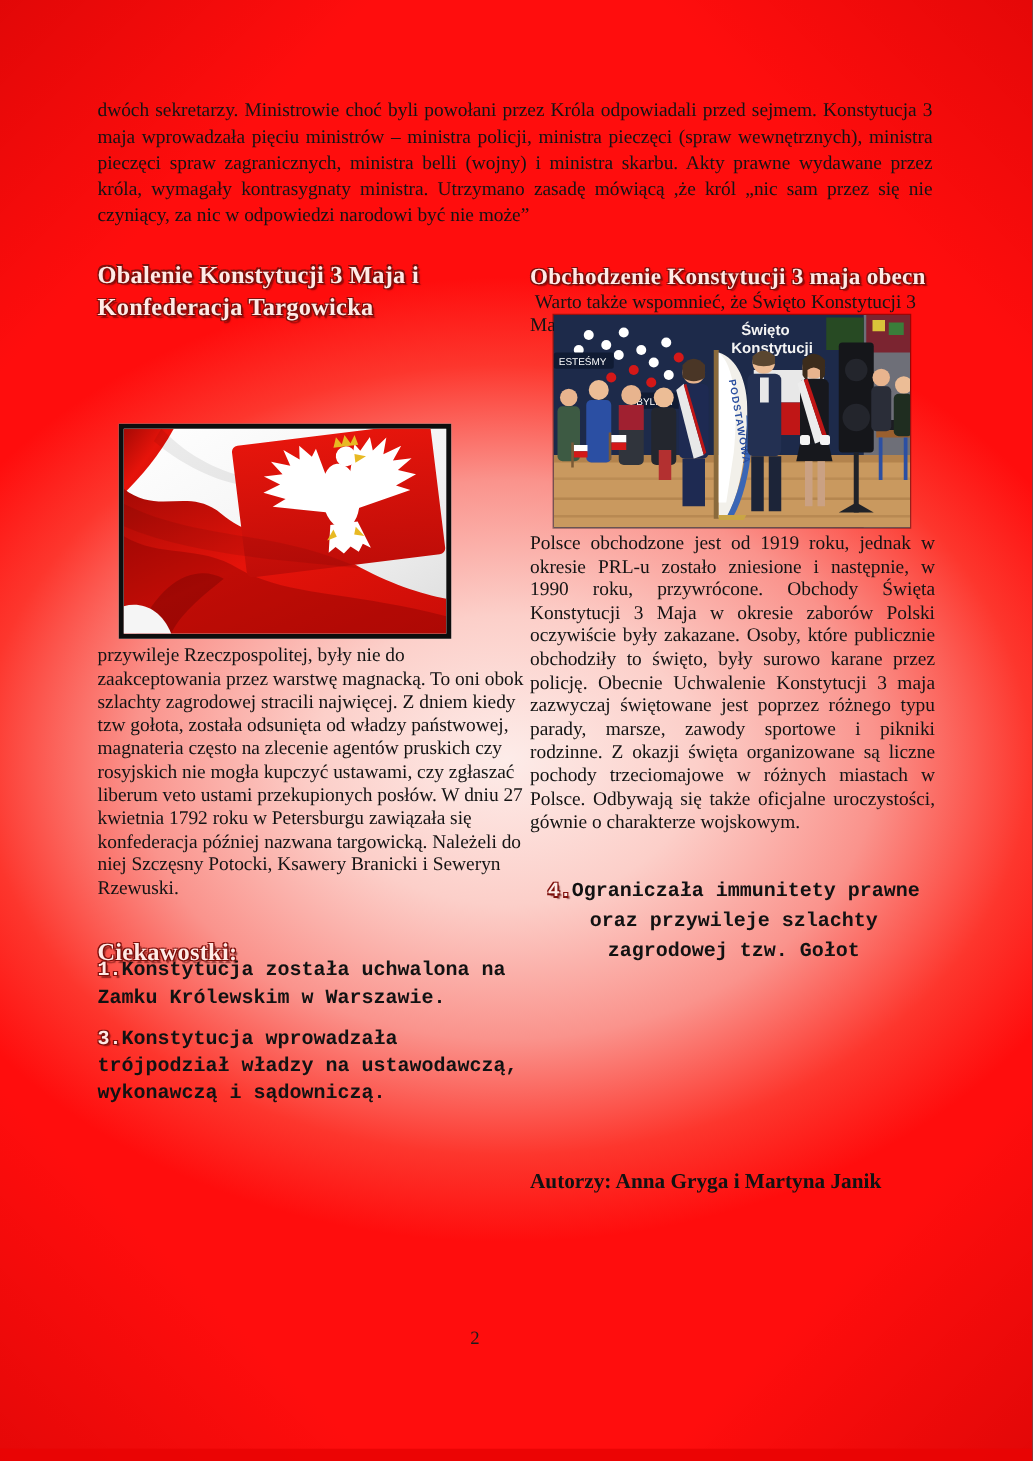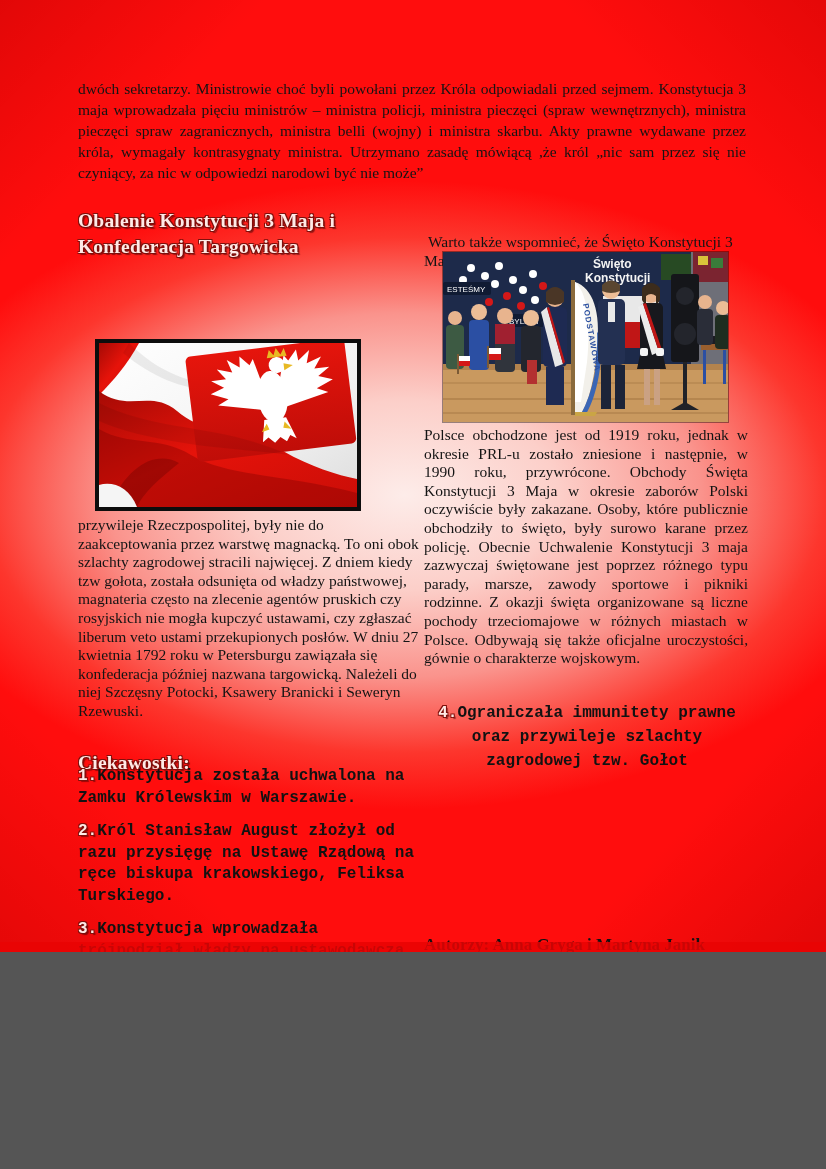--- a/index.html
+++ b/index.html
@@ -1,18 +1,18 @@
 <!DOCTYPE html>
 <html><head>
 <meta charset="utf-8">
 <style>
   html,body{margin:0;padding:0;background:#555;}
   #page{
     position:relative;
-    width:826px;height:952px;
+    width:826px;height:1169px;
     margin:0 auto;
     overflow:hidden;
     font-family:"Liberation Serif", serif;
     background:
       linear-gradient(135deg, rgba(190,0,0,.45), rgba(190,0,0,0) 15%, rgba(190,0,0,0) 85%, rgba(190,0,0,.45)),
       linear-gradient(225deg, rgba(190,0,0,.40), rgba(190,0,0,0) 15%, rgba(190,0,0,0) 85%, rgba(190,0,0,.40)),
       radial-gradient(ellipse 62% 33% at 49% 52%, #fdece9 0%, #fccfc9 30%, #fa938c 58%, #fd362d 82%, #ff0d0d 100%);
   }
   .abs{position:absolute;}
   .body-text{
@@ -138,24 +138,24 @@
       <path d="M0,60 C60,90 120,80 190,112 C150,106 60,104 0,78 Z" fill="rgba(0,0,0,.08)"></path>
     </svg>
   </div>
 
   <div class="abs col-text" style="left:78px;top:516px;width:348px;">przywileje Rzeczpospolitej, były nie do zaakceptowania przez warstwę magnacką. To oni obok szlachty zagrodowej stracili najwięcej. Z dniem kiedy tzw gołota, została odsunięta od władzy państwowej, magnateria często na zlecenie agentów pruskich czy rosyjskich nie mogła kupczyć ustawami, czy zgłaszać liberum veto ustami przekupionych posłów. W dniu 27 kwietnia 1792 roku w Petersburgu zawiązała się konfederacja później nazwana targowicką. Należeli do niej Szczęsny Potocki, Ksawery Branicki i Seweryn Rzewuski.</div>
 
   <div class="abs heading outline-text" style="left:78px;top:731px;margin-top:19px;">Ciekawostki:</div>
 
   <div class="abs" style="left:78px;top:766px;width:340px;">
     <div class="fact"><span class="fact-num outline-text">1.</span><span>Konstytucja została uchwalona na Zamku Królewskim w Warszawie.</span></div>
-    <div class="fact"><span class="fact-num outline-text">2.</span><span>Król Stanisław August złożył od razu przysięgę na Ustawę Rządową na ręce biskupa krakowskiego, Feliksa Turskiego.</span></div>
     <div class="fact"><span class="fact-num outline-text">3.</span><span>Konstytucja wprowadzała trójpodział władzy na ustawodawczą, wykonawczą i sądowniczą.</span></div>
   </div>
 
+  <div class="abs heading outline-text" style="left:424px;top:209px;font-size:18.5px;white-space:nowrap;">Obchodzenie Konstytucji 3 maja obecn</div>
 
   <div class="abs col-text" style="left:424px;top:233px;width:330px;white-space:pre-wrap;"> Warto także wspomnieć, że Święto Konstytucji 3 Maja w</div>
 
   <div class="abs" style="left:443px;top:252px;width:285px;height:170px;background:#1d2a4a;box-shadow:0 0 0 1px rgba(0,0,0,.4);">
     <svg width="285" height="170" viewBox="0 0 285 170">
 
       <rect width="285" height="170" fill="#1d2a4a"></rect>
       <rect x="248" y="0" width="37" height="170" fill="#6e6f78"></rect>
 
       <rect x="218" y="2" width="30" height="26" fill="#274a23"></rect>

